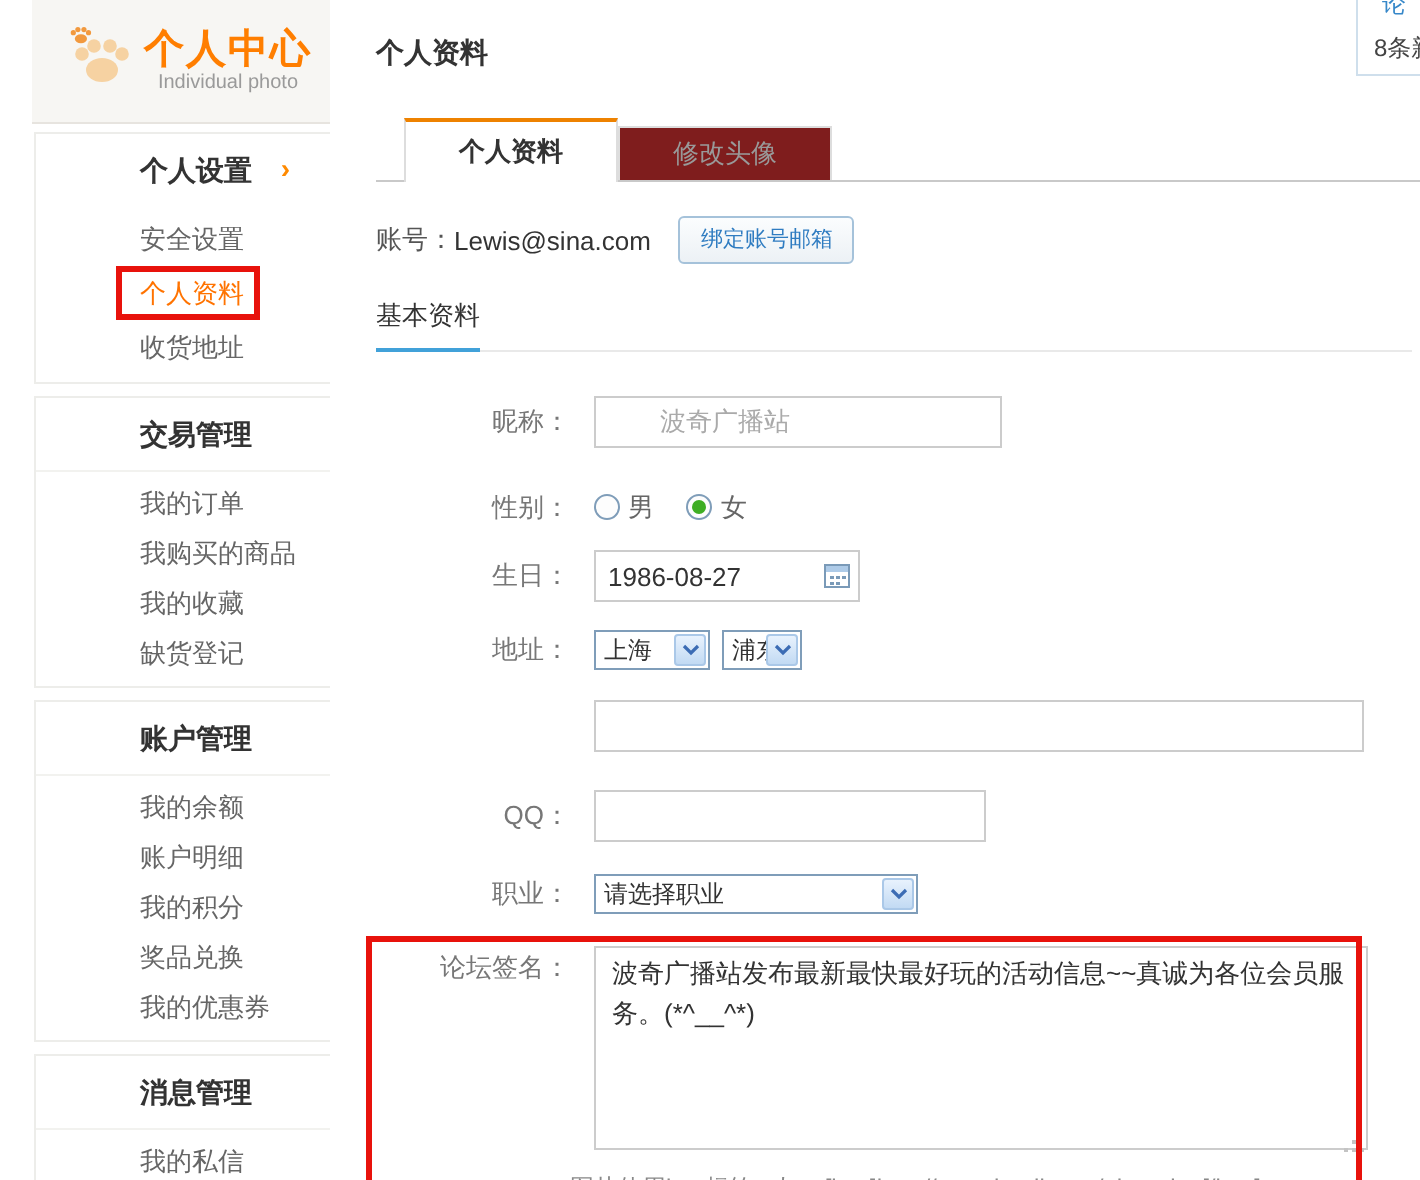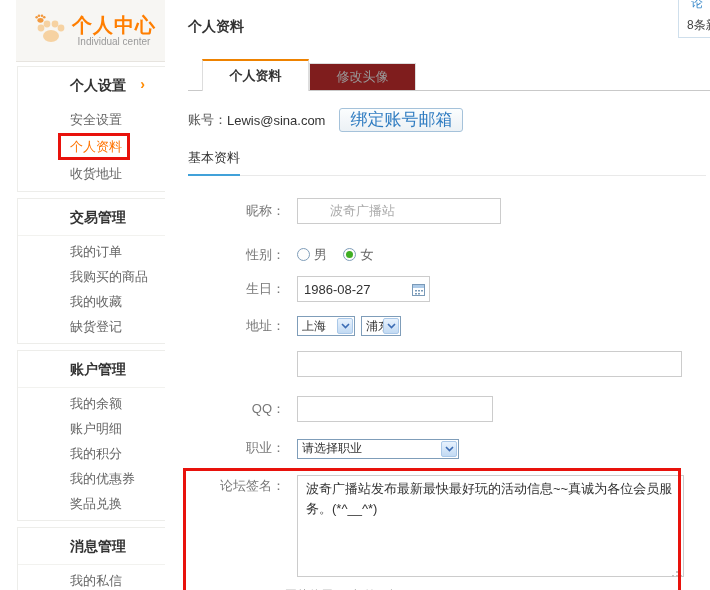--- a/index.html
+++ b/index.html
@@ -28,21 +28,21 @@
   .page-title { padding-top:18px; font-size:14px; font-weight:bold; color:#333; }
 
   .tabbar { margin-top:22px; height:33px; border-bottom:1px solid #c9c9c9; display:flex; align-items:flex-end; padding-left:14px; }
   .tab { width:107px; text-align:center; font-size:13px; cursor:pointer; }
   .tab.active { height:32px; line-height:29px; background:#fff; border:1px solid #ddd; border-top:2px solid #ee8200; border-bottom:none; margin-bottom:-1px; z-index:2; font-weight:bold; color:#333; }
   .tab.inactive { height:27px; line-height:26px; background:#7f1d1d; border:1px solid #ddd; border-bottom:none; color:#999; }
 
   .account-row { margin-top:16px; height:26px; display:flex; align-items:center; font-size:13px; }
   .acct-label { color:#555; }
   .acct-value { color:#333; }
-  .bind-btn { margin-left:14px; height:24px; line-height:22px; padding:0 10px; border:1px solid #a5c2da; border-radius:3px; background:linear-gradient(#fbfdfe,#ecf1f5); color:#2f7cc1; font-size:17px; cursor:pointer; }
+  .bind-btn { margin-left:14px; height:24px; line-height:22px; padding:0 10px; border:1px solid #a5c2da; border-radius:3px; background:linear-gradient(#fbfdfe,#ecf1f5); color:#2f7cc1; font-size:11px; cursor:pointer; }
 
   .sec-header { margin-top:16px; font-size:13px; color:#333; }
   .sec-rule { position:relative; margin-top:8px; height:1px; background:#e9e9e9; width:518px; }
   .sec-rule span { position:absolute; left:0; top:-1px; width:52px; height:2px; background:#41a1d9; }
 
   .form { position:relative; margin-top:22px; }
   .row { display:flex;gap:12px; }
   .flabel { width:97px; text-align:right; color:#777; font-size:13px; }
   .lh26 { line-height:26px; }
   .txt { border:1px solid #ccc; height:26px; font-size:13px; color:#333; padding:0 6px; background:#fff; font-family:inherit; }
@@ -107,21 +107,21 @@
             <ellipse cx="17" cy="22" rx="8" ry="6"></ellipse>
             <circle cx="7" cy="14" r="3.4"></circle>
             <circle cx="13" cy="10" r="3.4"></circle>
             <circle cx="21" cy="10" r="3.4"></circle>
             <circle cx="27" cy="14" r="3.4"></circle>
           </g>
         </svg>
       </span>
       <span class="logo-txt">
         <span class="logo-title" style="display:block">个人中心</span>
-        <span class="logo-sub" style="display:block">Individual center</span>
+        <span class="logo-sub" style="display:block">Individual photo</span>
       </span>
     </div>
 
     <div class="side-sec">
       <div class="side-h">
         <span>个人设置</span>
         <span class="arrow">›</span>
       </div>
       <div class="side-items">
         <a class="side-item">安全设置</a>
@@ -142,22 +142,22 @@
         <a class="side-item">缺货登记</a>
       </div>
     </div>
 
     <div class="side-sec sec2">
       <div class="side-h rule">账户管理</div>
       <div class="side-items">
         <a class="side-item">我的余额</a>
         <a class="side-item">账户明细</a>
         <a class="side-item">我的积分</a>
+        <a class="side-item">奖品兑换</a>
         <a class="side-item">我的优惠券</a>
-        <a class="side-item">奖品兑换</a>
       </div>
     </div>
 
     <div class="side-sec sec2">
       <div class="side-h rule">消息管理</div>
       <div class="side-items">
         <a class="side-item">我的私信</a>
 
       </div>
     </div>

